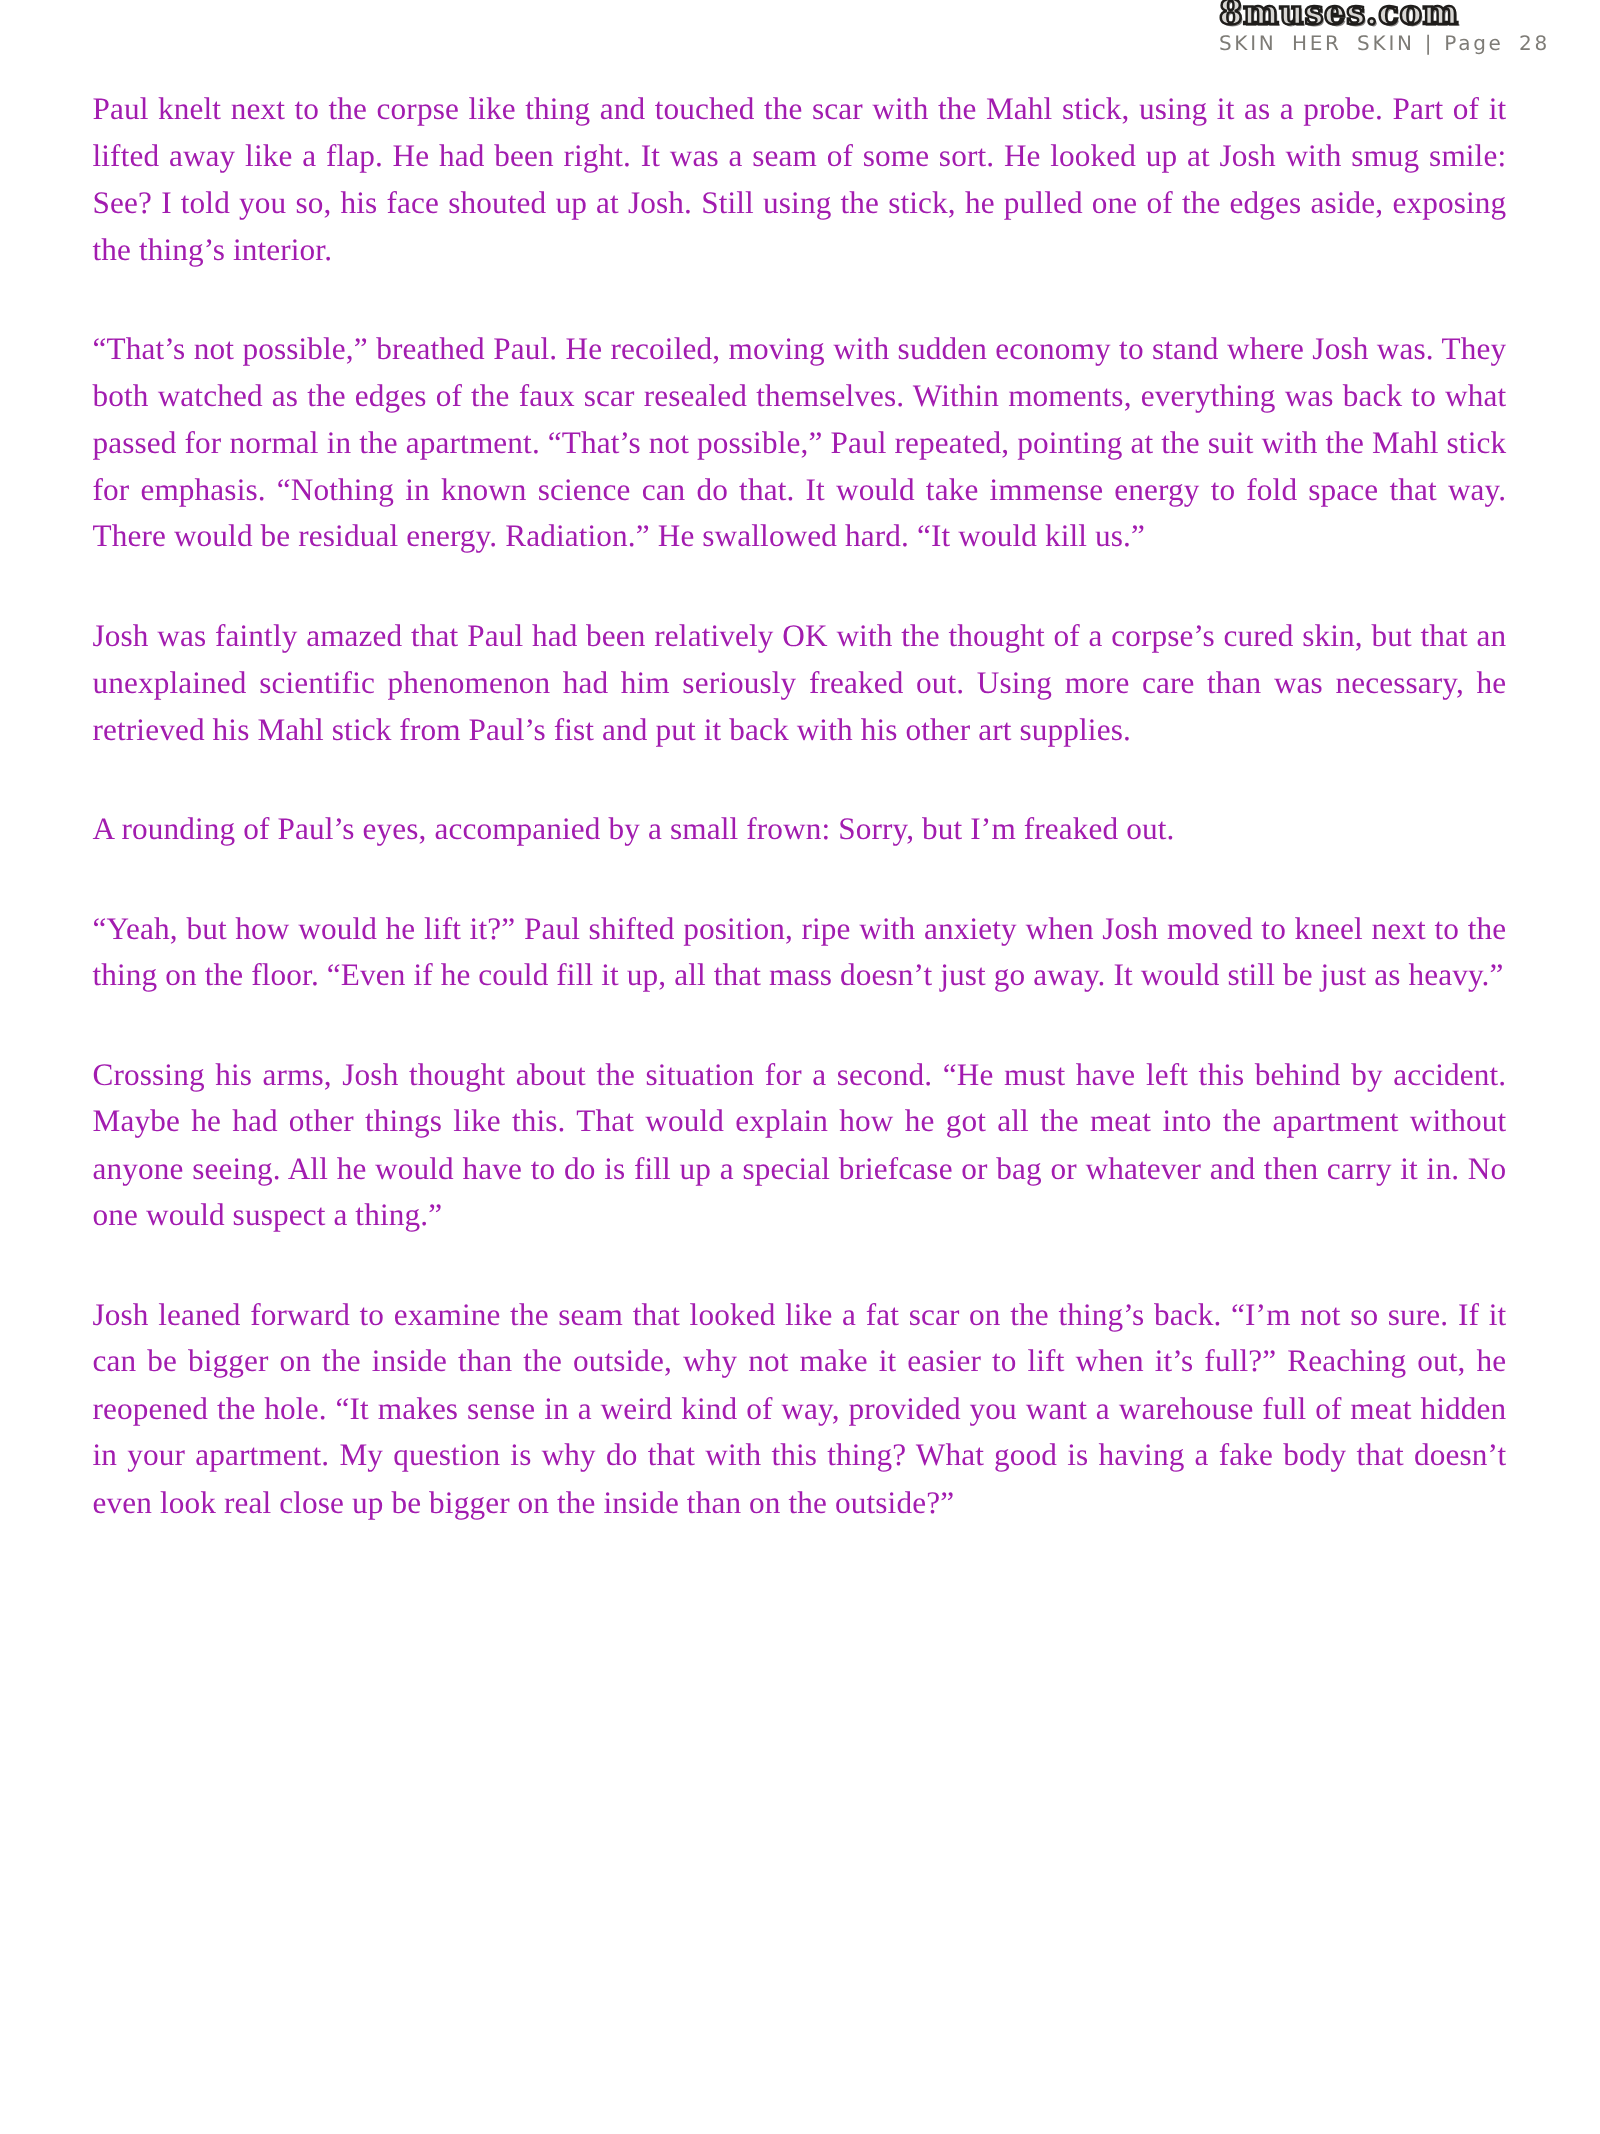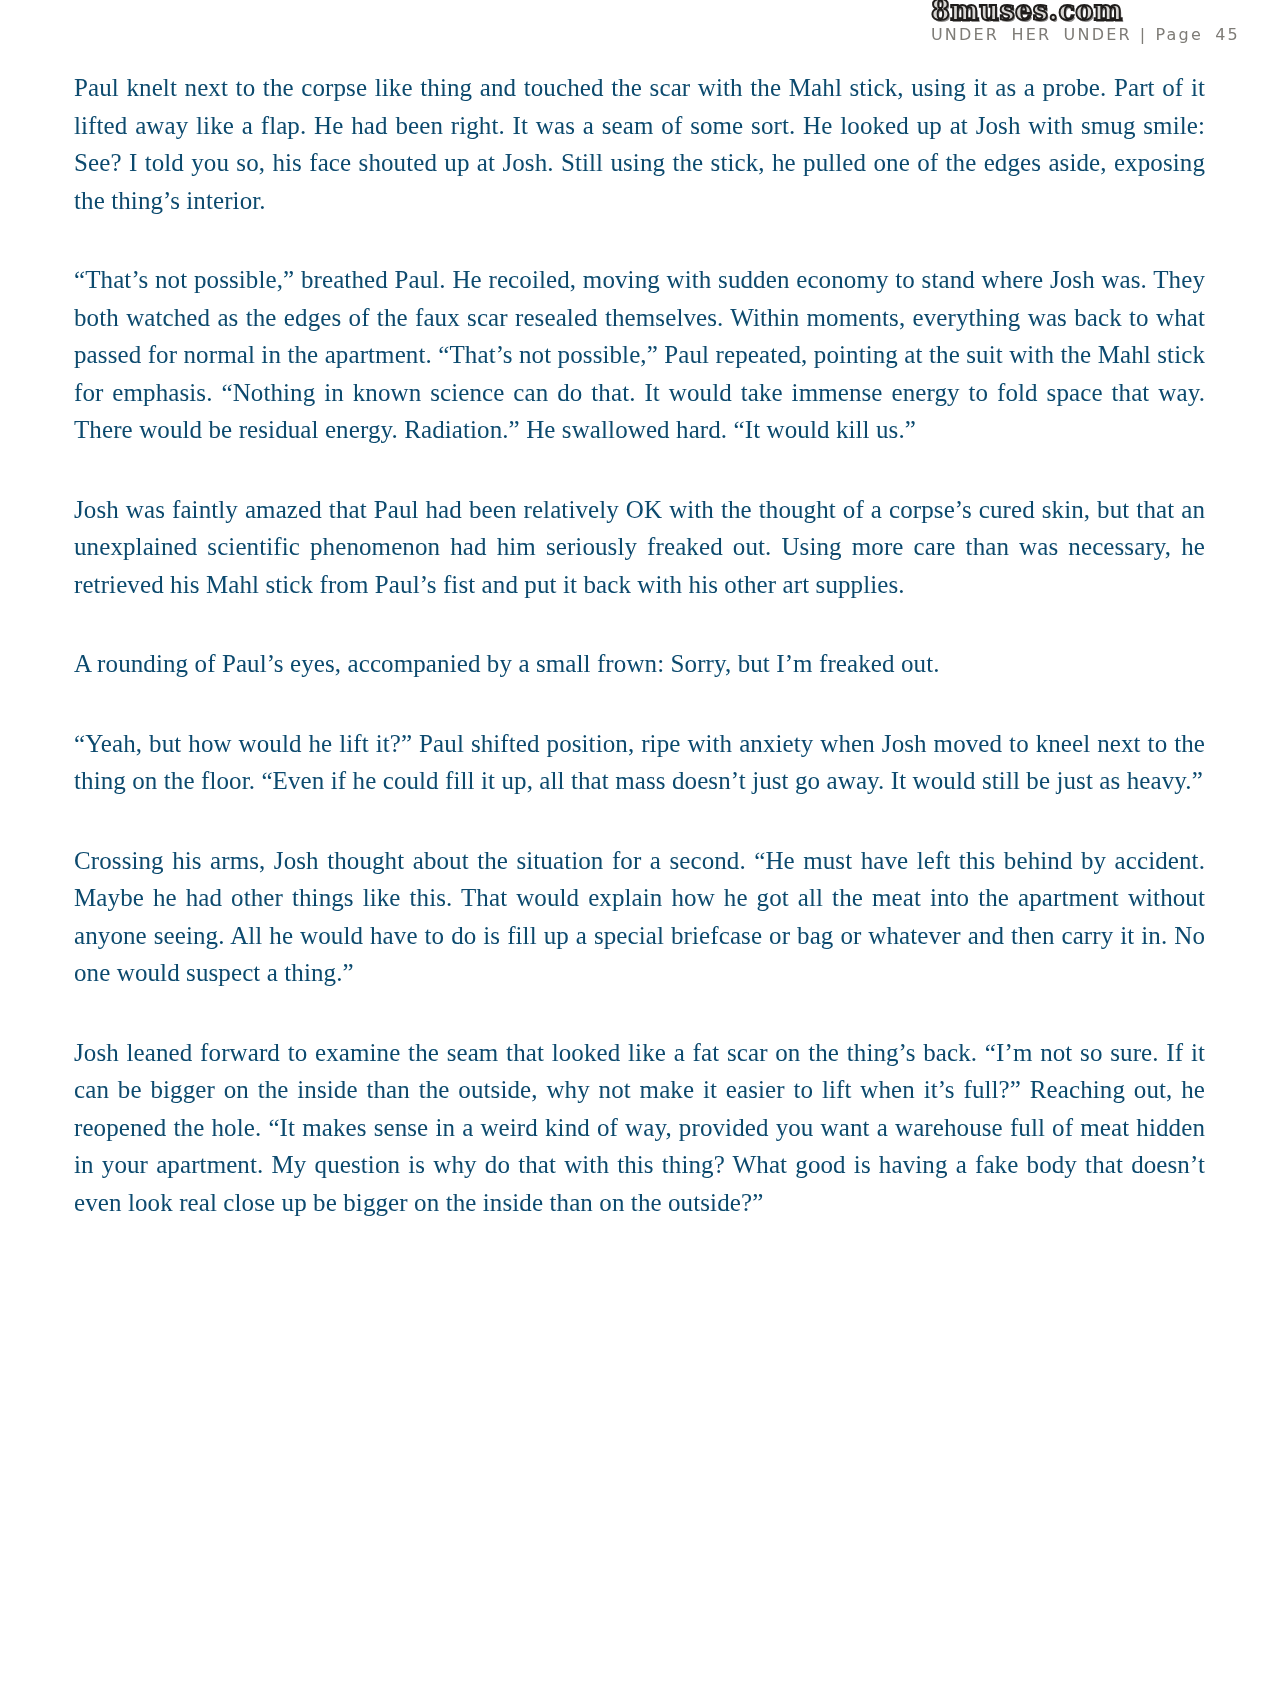--- a/index.html
+++ b/index.html
@@ -52,31 +52,31 @@
     top: 0;
     left: 74px;
     width: 1131px;
     padding-top: 69px;
   }
   .story p {
     margin: 0 0 42px 0;
     font-size: 25px;
     line-height: 37.5px;
     text-align: justify;
-    color: #0c4a6e;
+    color: #a21caf;
     letter-spacing: 0.1px;
   }
 </style>
 </head>
 <body>
 
 <header class="page-header">
   <span class="watermark">8muses.com</span>
   <span class="header-line">
-    <span>UNDER HER UNDER</span><span class="sep">|</span><span>Page 45</span>
+    <span>SKIN HER SKIN</span><span class="sep">|</span><span>Page 28</span>
   </span>
 </header>
 
 <article class="story">
   <p>Paul knelt next to the corpse like thing and touched the scar with the Mahl stick, using it as a probe. Part of it lifted away like a flap. He had been right. It was a seam of some sort. He looked up at Josh with smug smile: See? I told you so, his face shouted up at Josh. Still using the stick, he pulled one of the edges aside, exposing the thing’s interior.</p>
   <p>“That’s not possible,” breathed Paul. He recoiled, moving with sudden economy to stand where Josh was. They both watched as the edges of the faux scar resealed themselves. Within moments, everything was back to what passed for normal in the apartment. “That’s not possible,” Paul repeated, pointing at the suit with the Mahl stick for emphasis. “Nothing in known science can do that. It would take immense energy to fold space that way. There would be residual energy. Radiation.” He swallowed hard. “It would kill us.”</p>
   <p>Josh was faintly amazed that Paul had been relatively OK with the thought of a corpse’s cured skin, but that an unexplained scientific phenomenon had him seriously freaked out. Using more care than was necessary, he retrieved his Mahl stick from Paul’s fist and put it back with his other art supplies.</p>
   <p>A rounding of Paul’s eyes, accompanied by a small frown: Sorry, but I’m freaked out.</p>
   <p>“Yeah, but how would he lift it?” Paul shifted position, ripe with anxiety when Josh moved to kneel next to the thing on the floor. “Even if he could fill it up, all that mass doesn’t just go away. It would still be just as heavy.”</p>
   <p>Crossing his arms, Josh thought about the situation for a second. “He must have left this behind by accident. Maybe he had other things like this. That would explain how he got all the meat into the apartment without anyone seeing. All he would have to do is fill up a special briefcase or bag or whatever and then carry it in. No one would suspect a thing.”</p>

